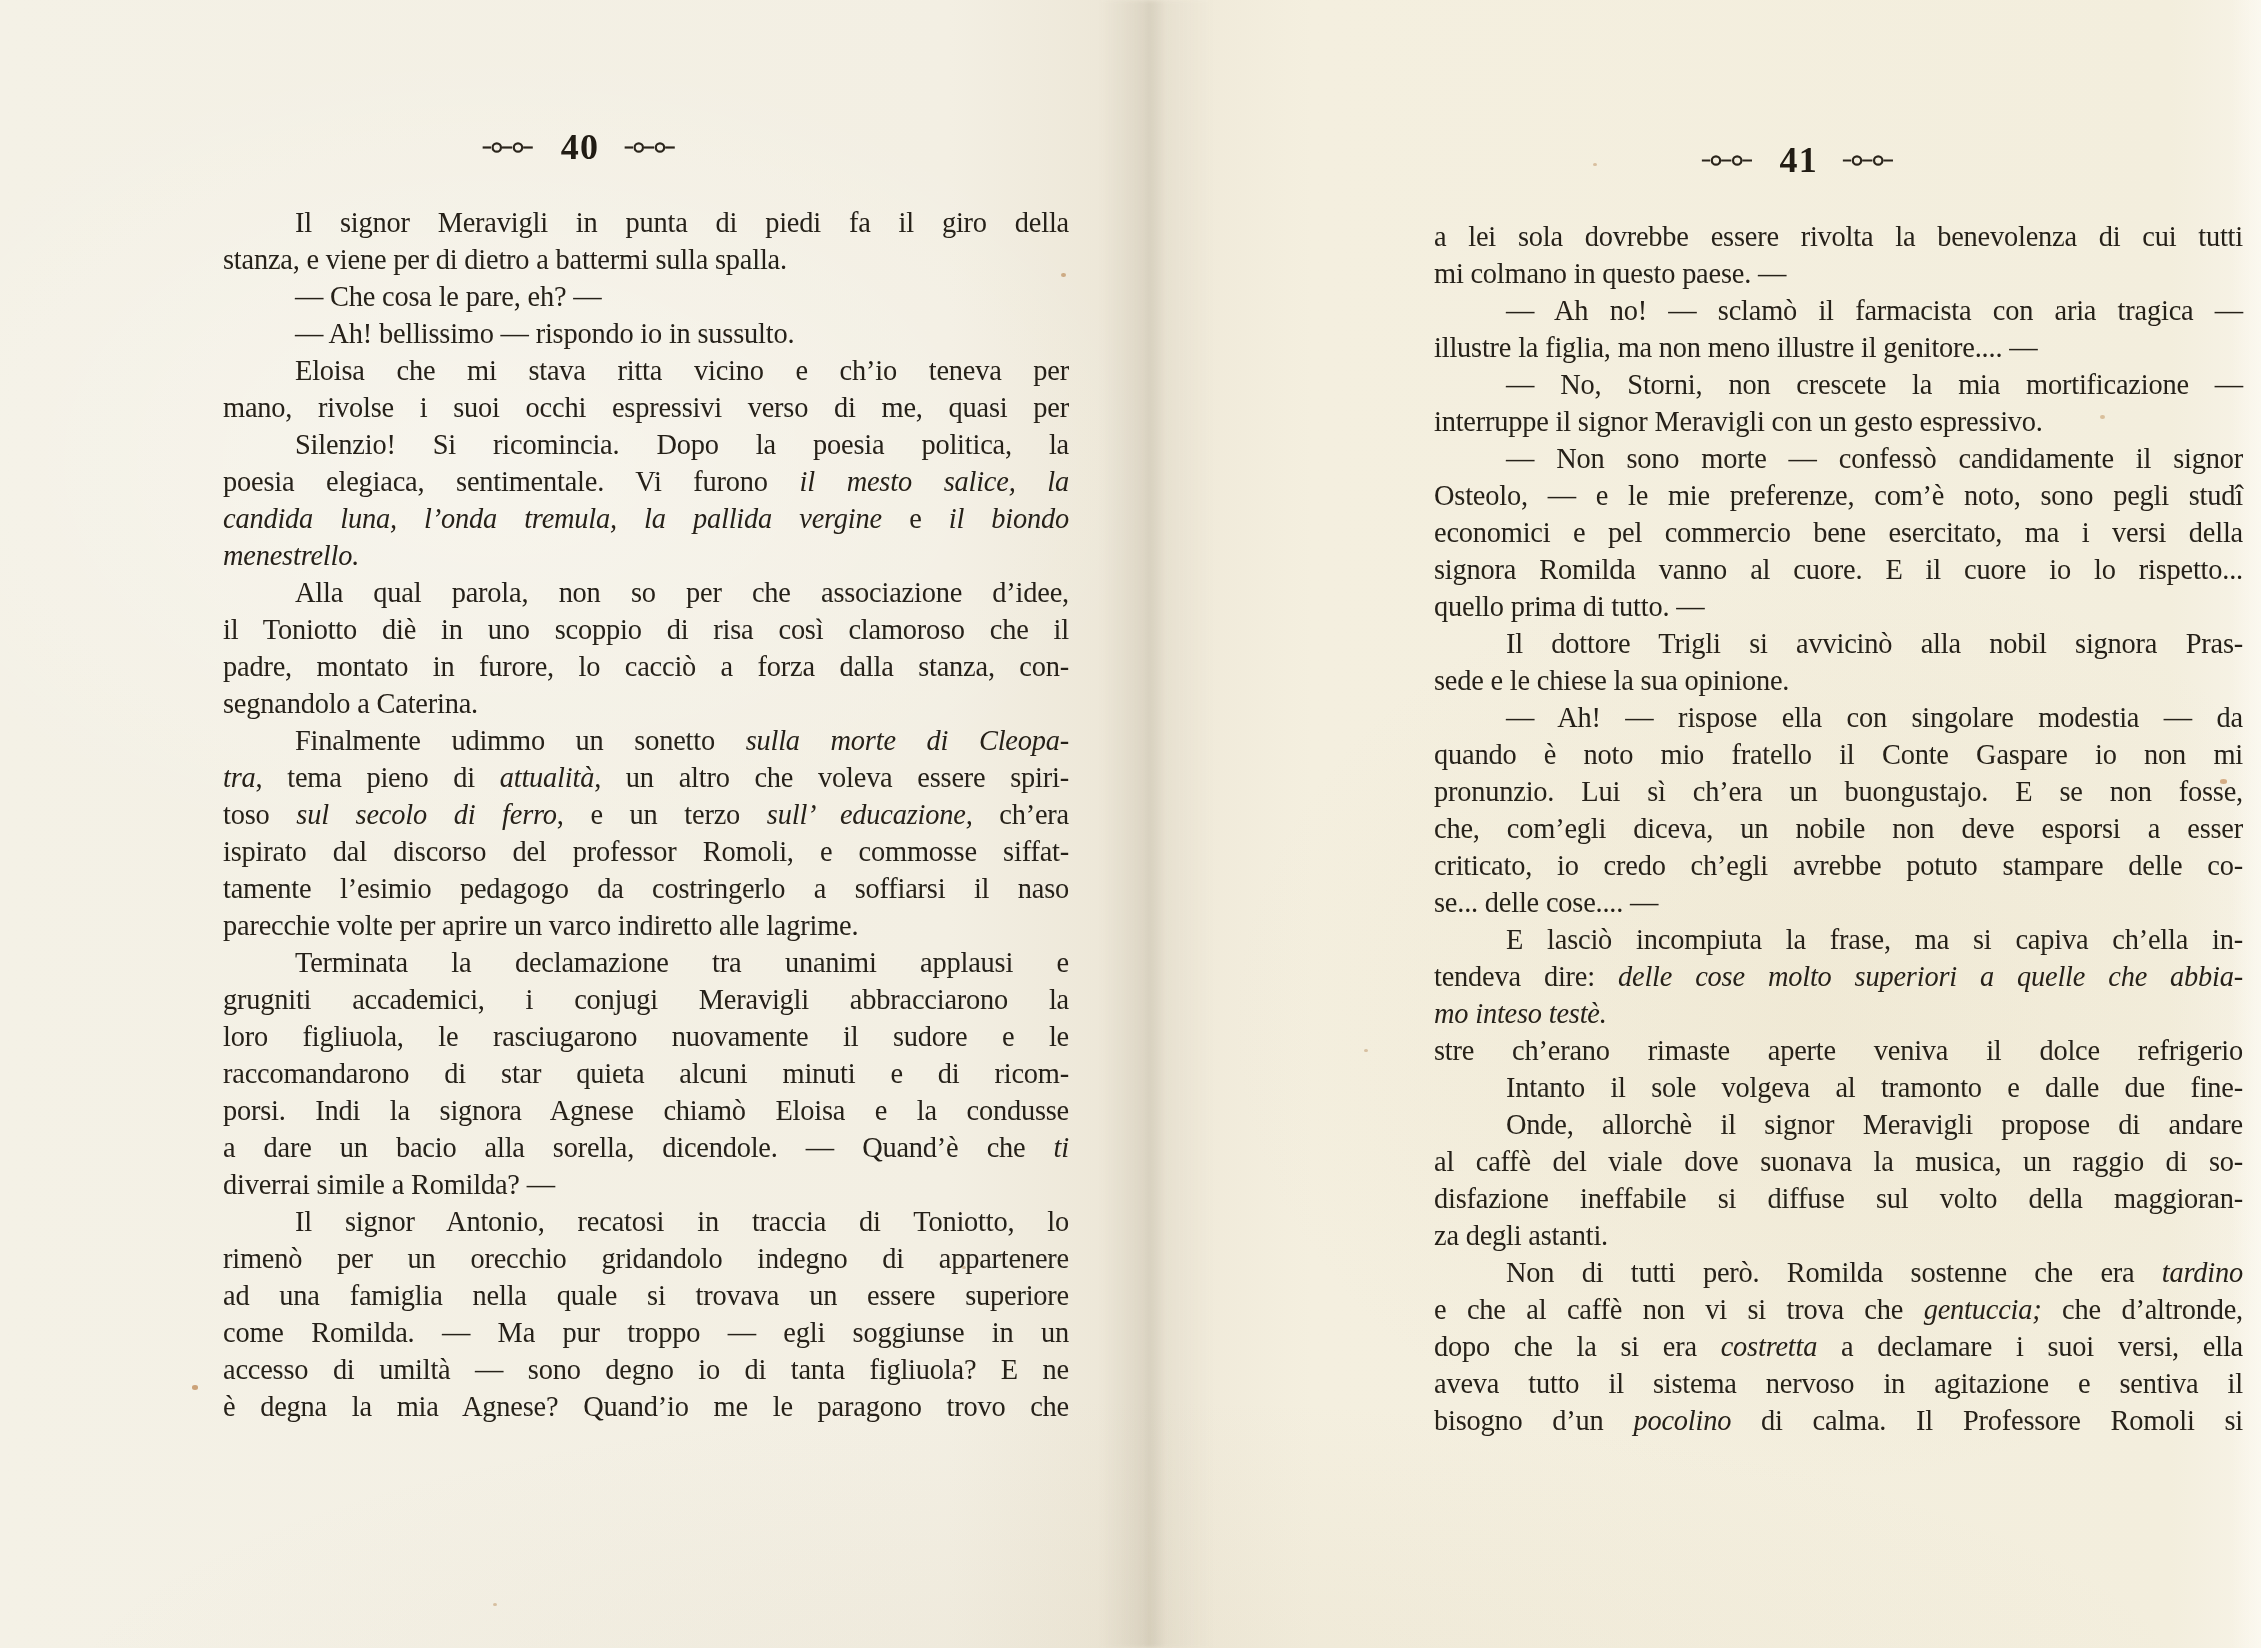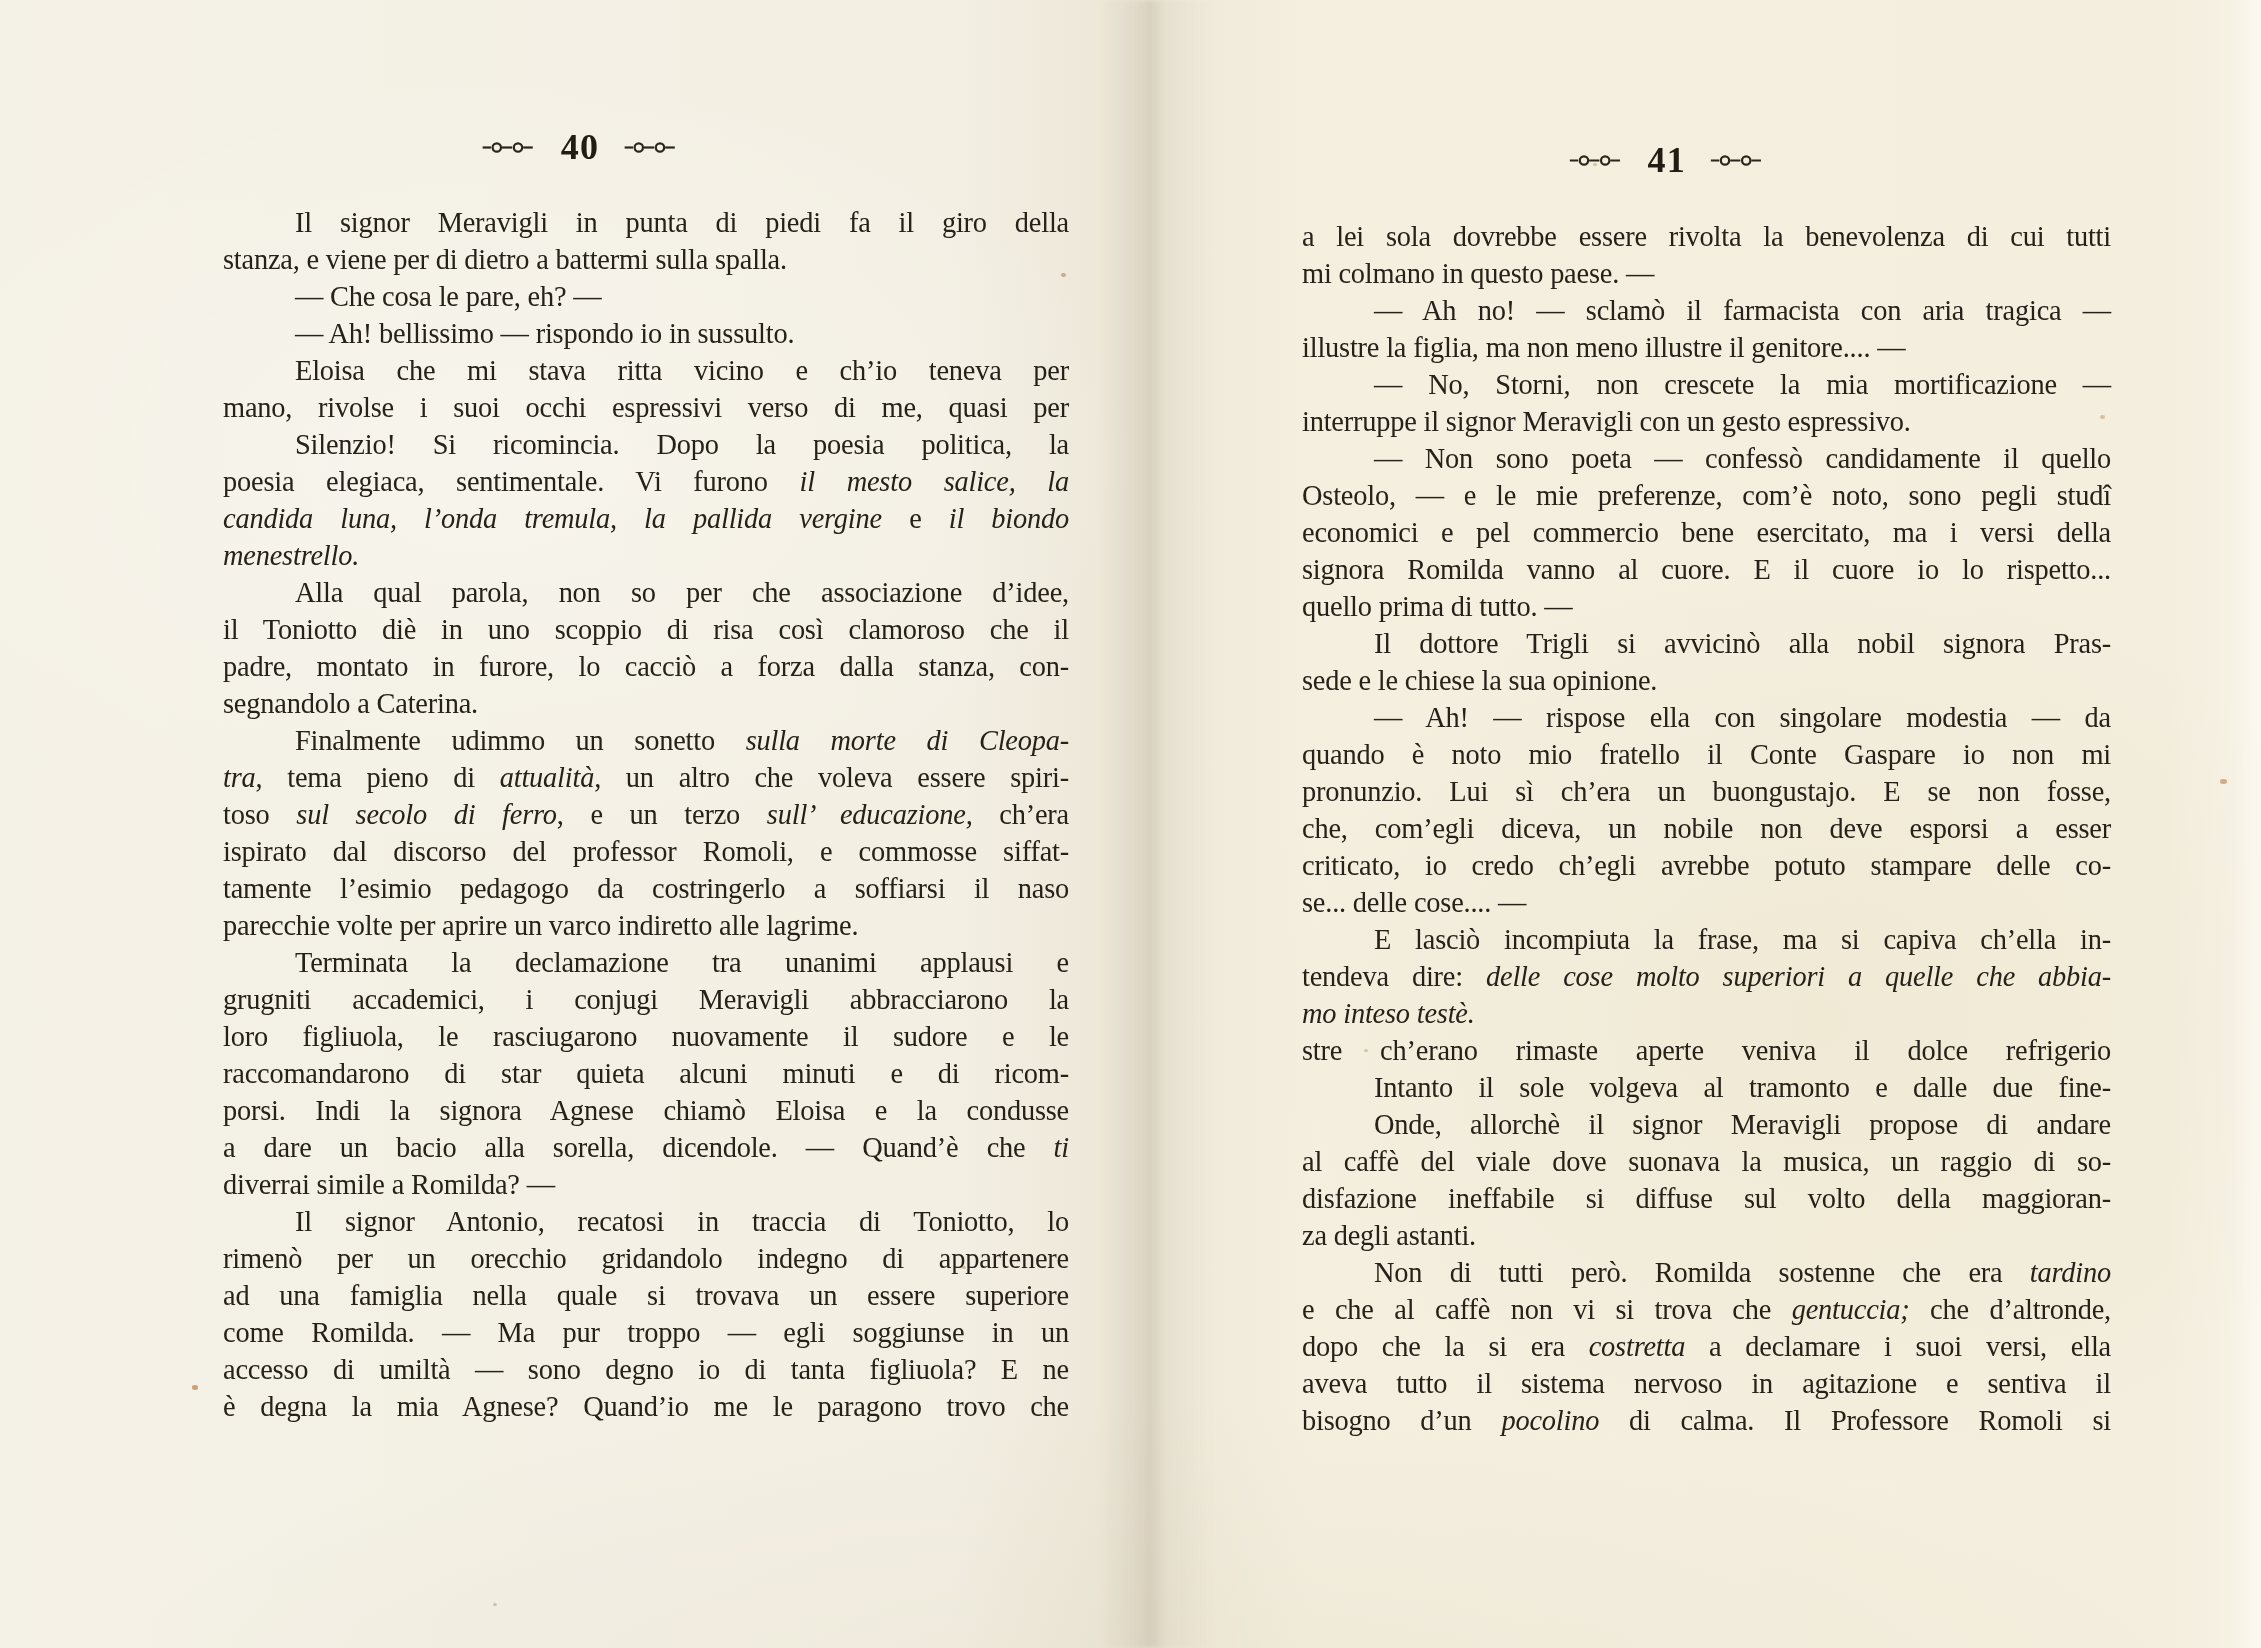--- a/index.html
+++ b/index.html
@@ -17,21 +17,21 @@
     position:absolute;top:0;left:1099px;width:116px;height:1648px;pointer-events:none;
     background:linear-gradient(90deg, rgba(110,95,70,0) 0%, rgba(110,95,70,.10) 36%, rgba(110,95,70,.16) 44%, rgba(110,95,70,.05) 58%, rgba(110,95,70,0) 100%);
     filter:blur(1.9px);
   }
   .right-edge-light{
     position:absolute;top:0;left:2232px;width:30px;height:1648px;pointer-events:none;
     background:linear-gradient(90deg, rgba(252,250,242,0), rgba(252,250,242,.8));
   }
   .page{position:absolute;top:0;height:1188px;}
   .page-left{left:191px;width:846px;}
-  .page-right{left:1270px;width:809px;}
+  .page-right{left:1402px;width:809px;}
   .page-head{
     position:absolute;width:100%;display:flex;align-items:center;justify-content:center;gap:24.6px;
   }
   .page-left .page-head{top:129px;transform:translateX(-34px);}
   .page-right .page-head{top:142px;transform:translateX(-7.8px);}
   .pagenum{
     font-size:36px;font-weight:bold;letter-spacing:1.3px;line-height:1;color:#211c14;
   }
   .orn{display:block;}
   .orn line,.orn circle{stroke:#2b251c;stroke-width:3.4;fill:none;}
@@ -129,21 +129,21 @@
         <line x1="64" y1="10" x2="79" y2="10"></line>
       </svg>
     </div>
     <div class="textblock">
         <div class="tl"><span>a lei sola dovrebbe essere rivolta la benevolenza di cui tutti</span></div>
         <div class="tl end"><span>mi colmano in questo paese. —</span></div>
         <div class="tl ind"><span>— Ah no! — sclamò il farmacista con aria tragica —</span></div>
         <div class="tl end"><span>illustre la figlia, ma non meno illustre il genitore.... —</span></div>
         <div class="tl ind"><span>— No, Storni, non crescete la mia mortificazione —</span></div>
         <div class="tl end"><span>interruppe il signor Meravigli con un gesto espressivo.</span></div>
-        <div class="tl ind"><span>— Non sono poeta — confessò candidamente il quello</span></div>
+        <div class="tl ind"><span>— Non sono morte — confessò candidamente il signor</span></div>
         <div class="tl"><span>Osteolo, — e le mie preferenze, com’è noto, sono pegli studî</span></div>
         <div class="tl"><span>economici e pel commercio bene esercitato, ma i versi della</span></div>
         <div class="tl"><span>signora Romilda vanno al cuore. E il cuore io lo rispetto...</span></div>
         <div class="tl end"><span>quello prima di tutto. —</span></div>
         <div class="tl ind"><span>Il dottore Trigli si avvicinò alla nobil signora Pras-</span></div>
         <div class="tl end"><span>sede e le chiese la sua opinione.</span></div>
         <div class="tl ind"><span>— Ah! — rispose ella con singolare modestia — da</span></div>
         <div class="tl"><span>quando è noto mio fratello il Conte Gaspare io non mi</span></div>
         <div class="tl"><span>pronunzio. Lui sì ch’era un buongustajo. E se non fosse,</span></div>
         <div class="tl"><span>che, com’egli diceva, un nobile non deve esporsi a esser</span></div>

